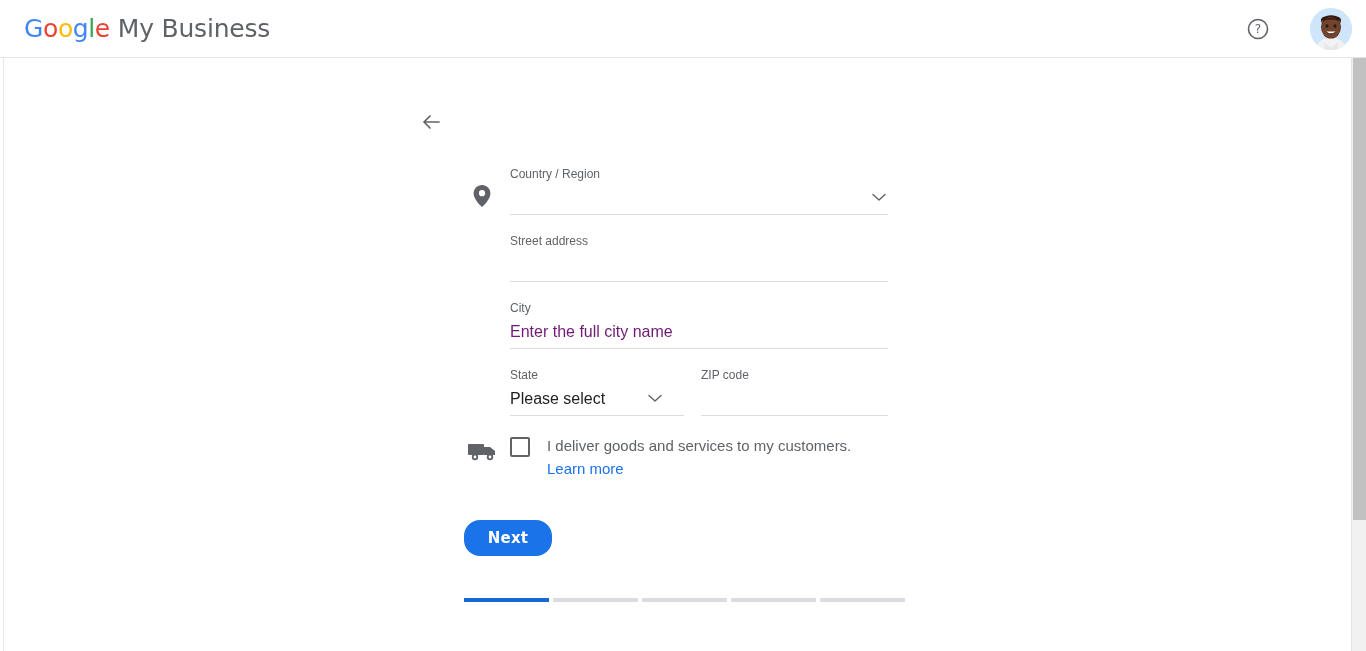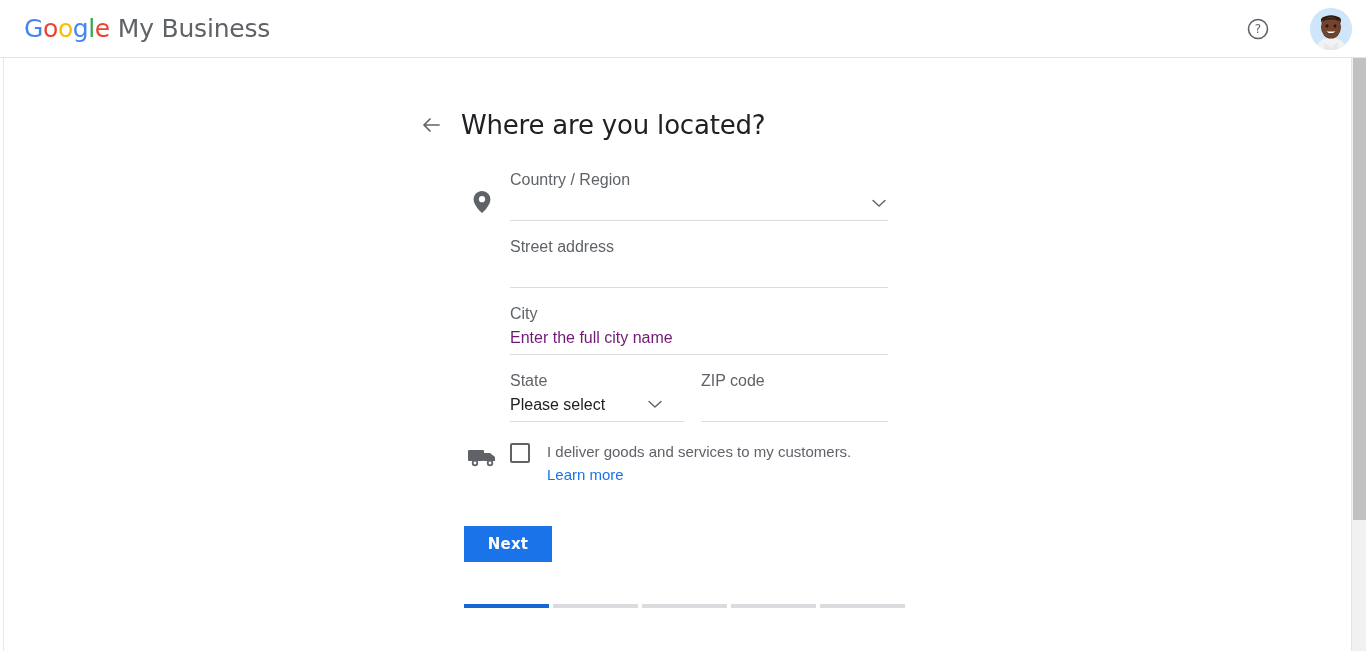--- a/index.html
+++ b/index.html
@@ -129,21 +129,21 @@
     position: absolute;
     left: 52px; top: 18px;
     width: 22px; height: 24px;
   }
 
   .field {
     position: relative;
     margin-bottom: 18px;
   }
   .field-label {
-    font-size: 16px;
+    font-size: 12px;
     color: #5f6368;
     line-height: 16px;
     margin-bottom: 3px;
   }
   .field-line {
     position: relative;
     height: 29px;
     border-bottom: 1px solid #dadce0;
   }
   .field-value {
@@ -208,21 +208,21 @@
   
   .next-wrap {
     margin-top: 40px;
     padding-left: 45px;
   }
   .next-btn {
     width: 88px; height: 36px;
     background: #1a73e8;
     color: #ffffff;
     border: none;
-    border-radius: 0;
+    border-radius: 16px;
     font-size: 15px;
     font-weight: bold;
     letter-spacing: 0.2px;
     cursor: pointer;
     font-family: "DejaVu Sans", sans-serif;
   }
 
   
   .progress {
     margin-top: 42px;
@@ -282,21 +282,20 @@
 </div>
 
 <div class="content">
 
   <div class="form-wrap">
 
     <div class="title-row">
       <svg class="back-arrow" viewBox="0 0 24 24">
         <path d="M20 12 H5 M11 6 L5 12 L11 18" fill="none" stroke="#5f6368" stroke-width="1.7" stroke-linecap="round" stroke-linejoin="round"></path>
       </svg>
-      <div class="page-title">Where are you located?</div>
     </div>
 
     <div class="fields">
 
       <svg class="pin-icon" viewBox="0 0 22 24">
         <path d="M11 1 C6.3 1 2.6 4.7 2.6 9.4 C2.6 15.7 11 23 11 23 C11 23 19.4 15.7 19.4 9.4 C19.4 4.7 15.7 1 11 1 Z" fill="#5f6368"></path>
         <circle cx="11" cy="9.2" r="3.1" fill="#ffffff"></circle>
       </svg>
 
       <div class="field field-w-full select">

